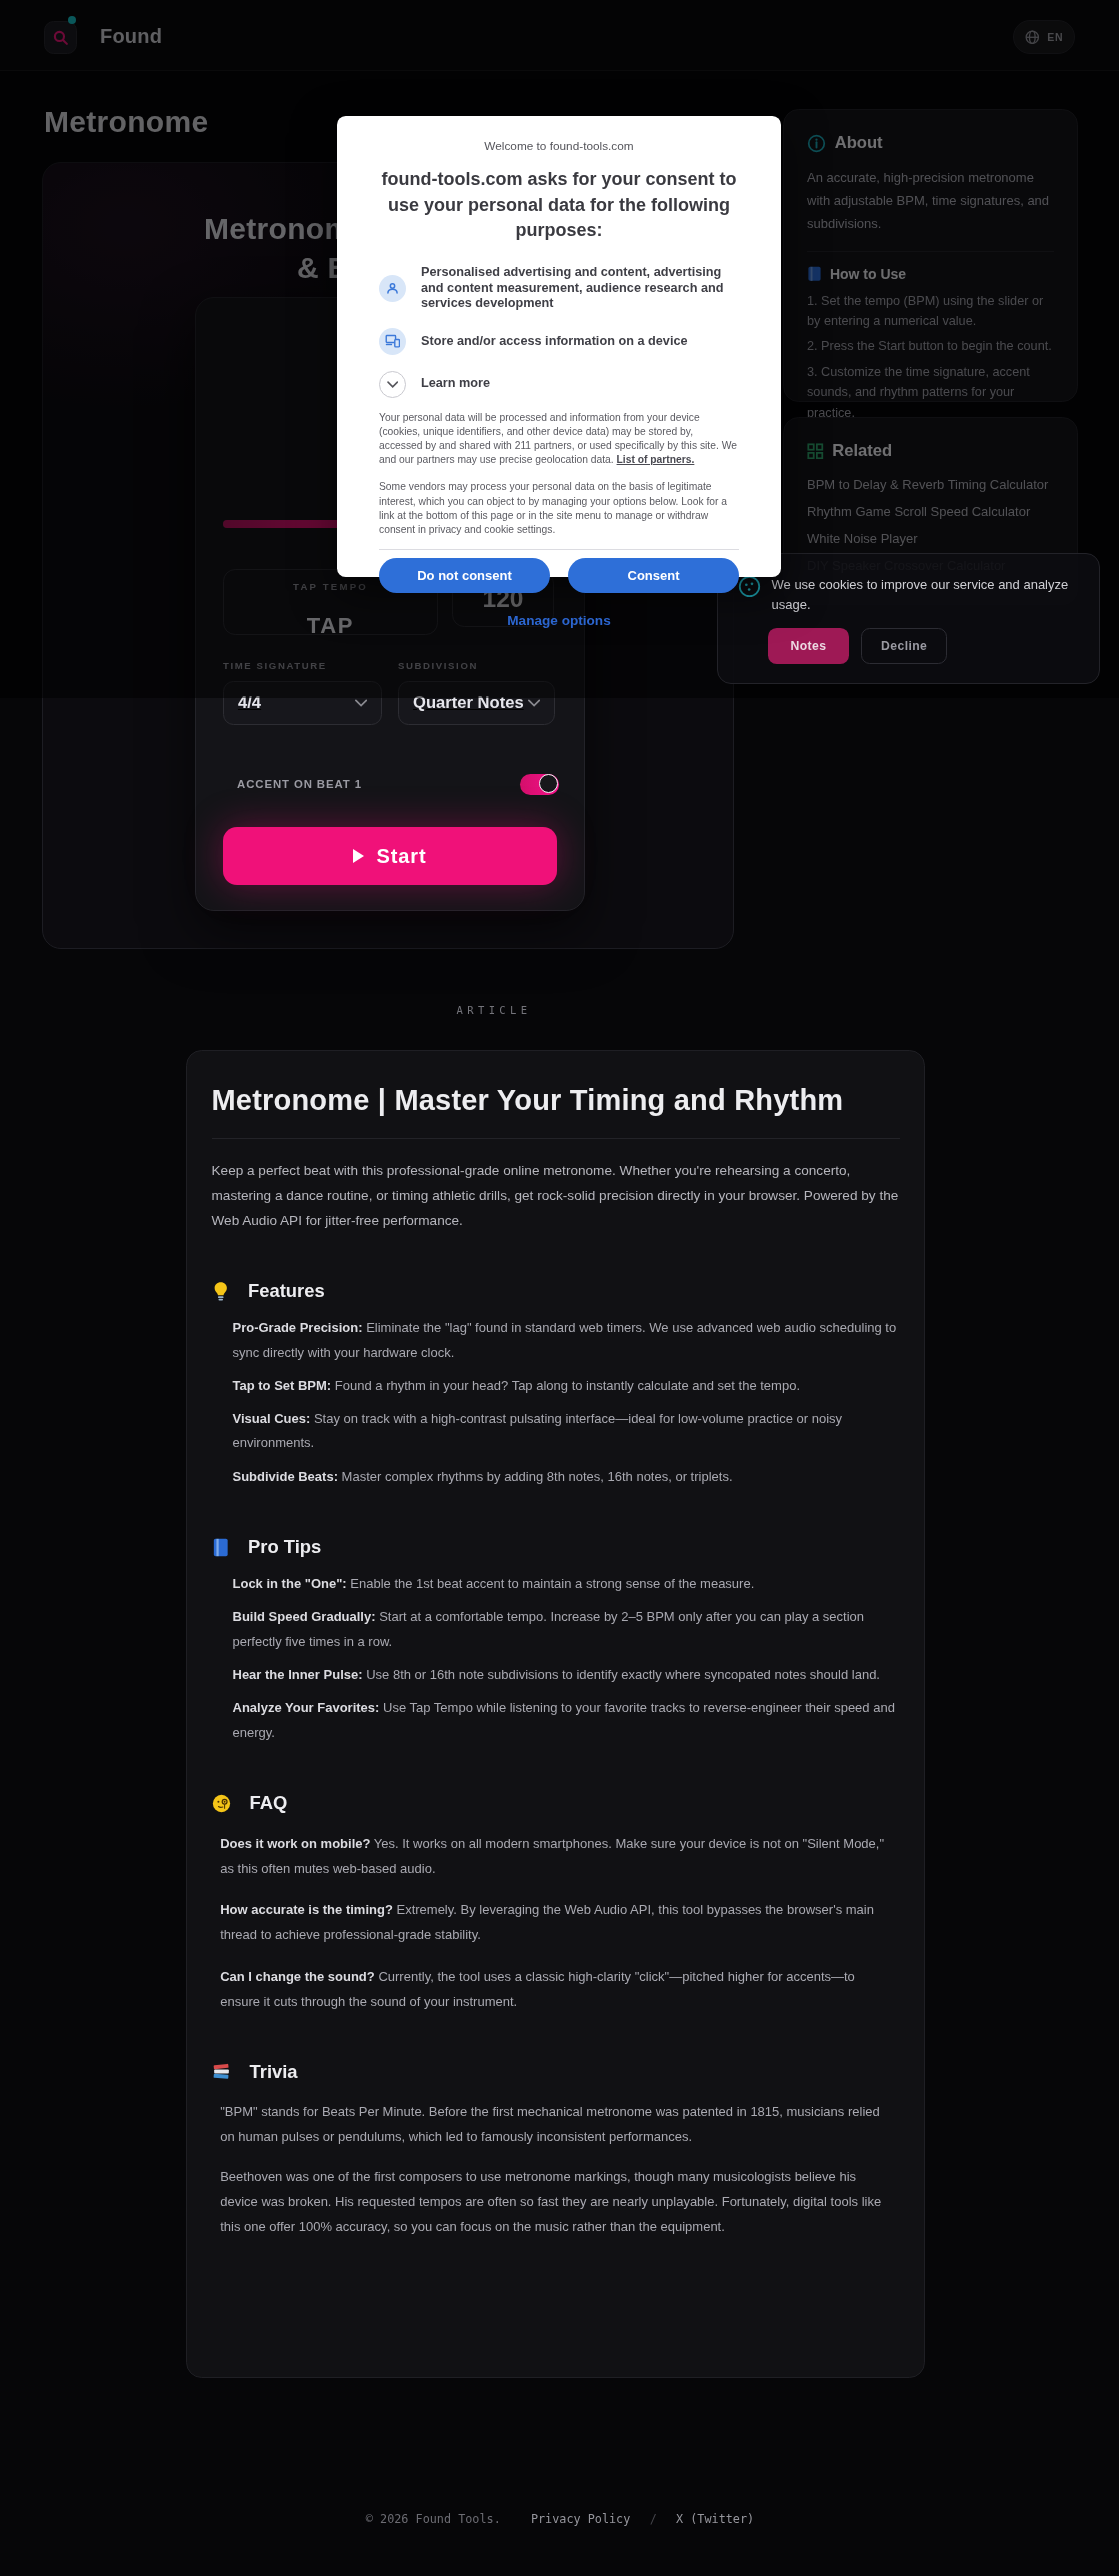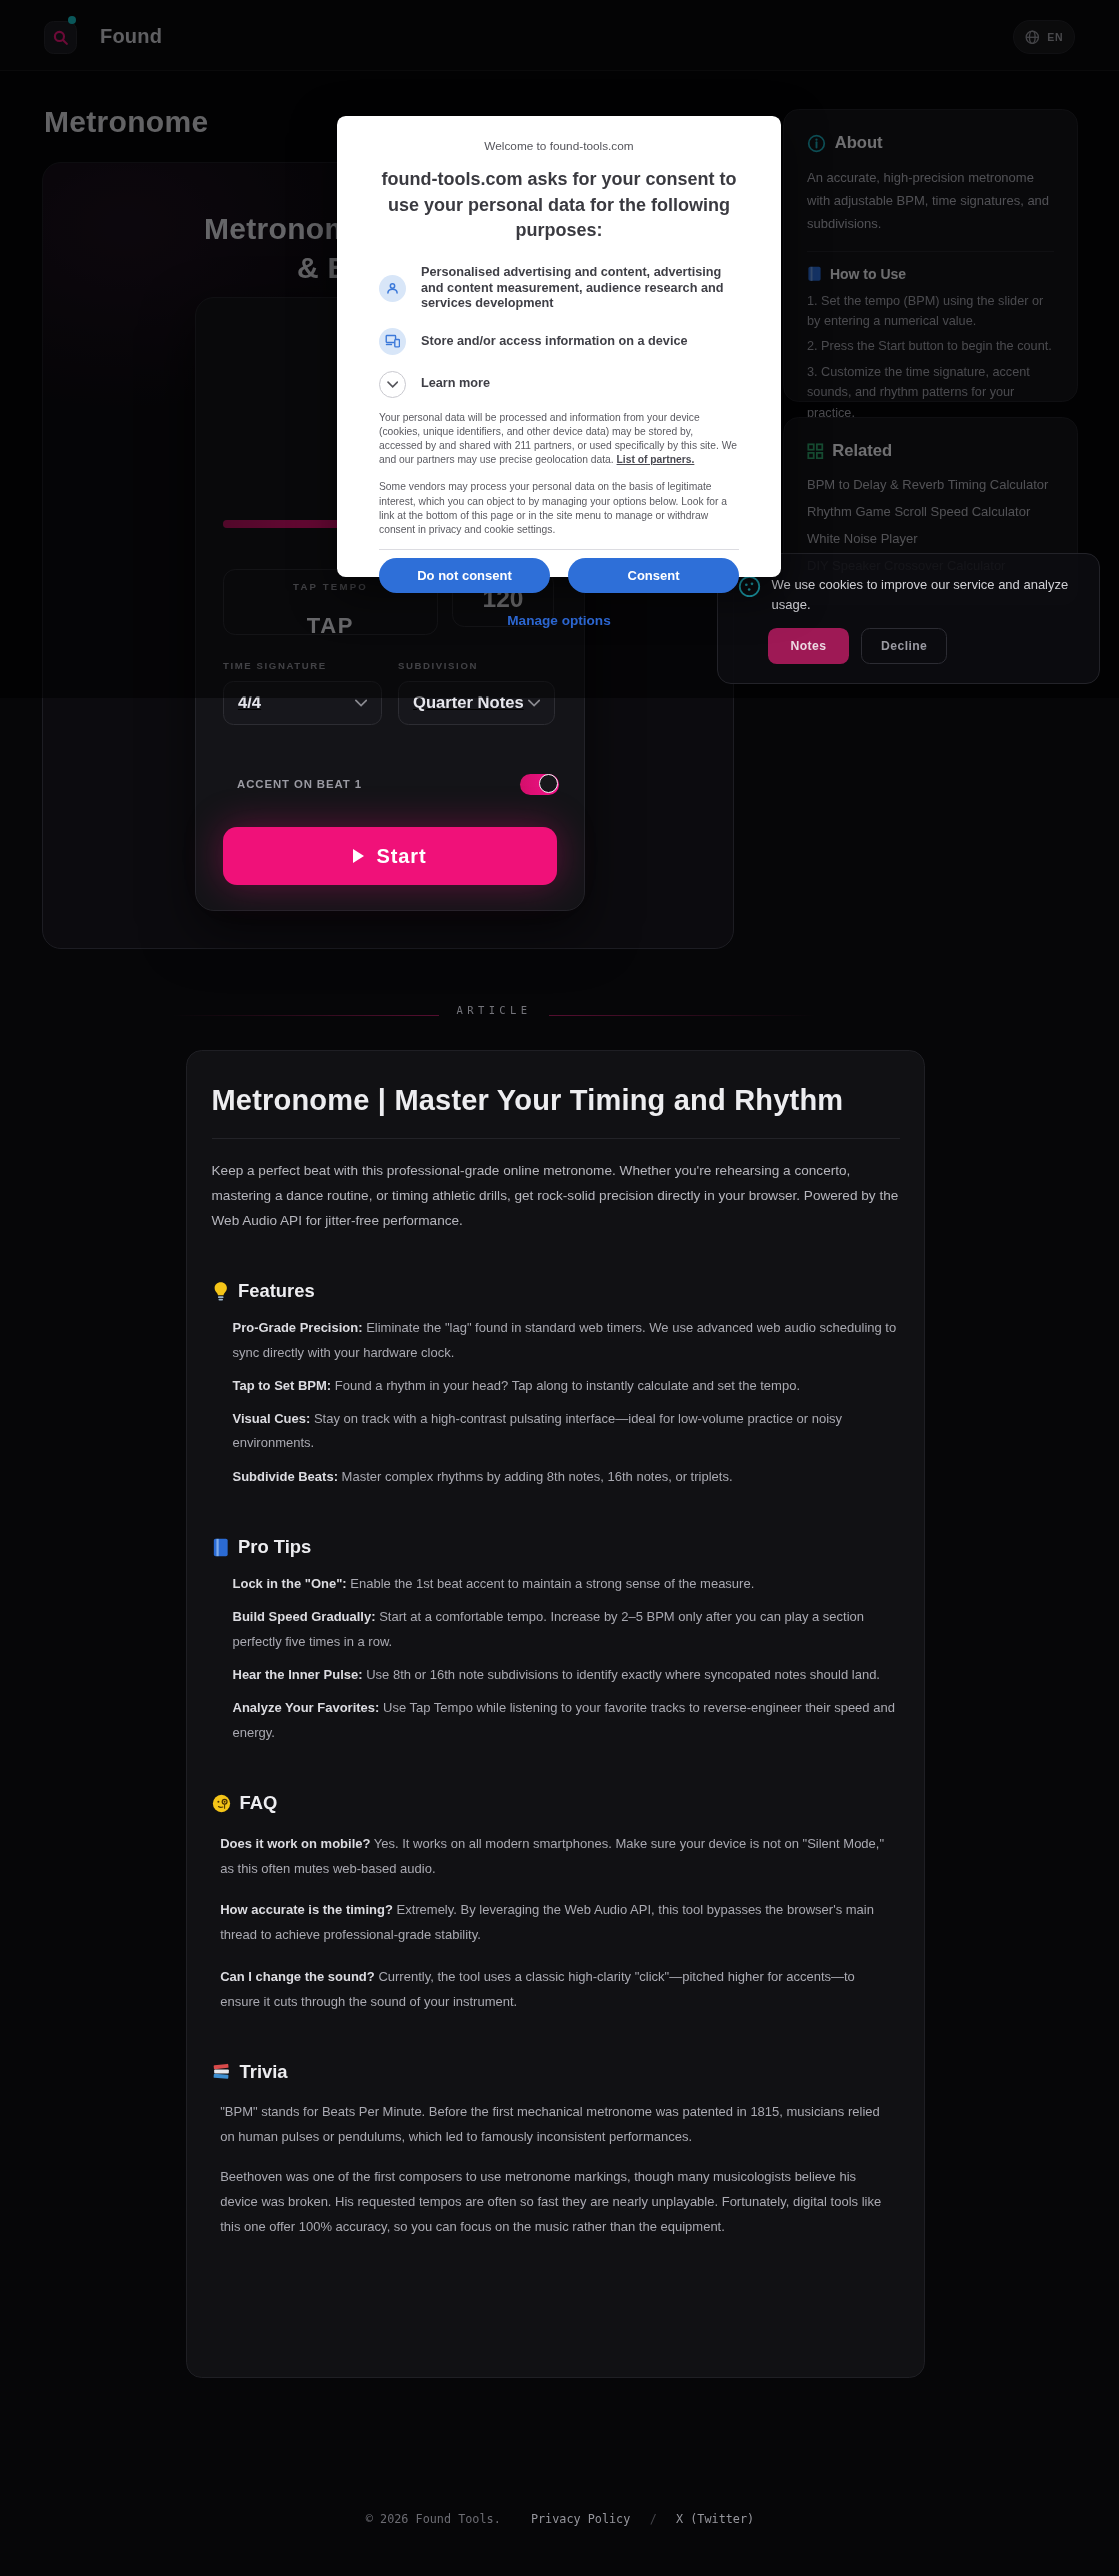--- a/index.html
+++ b/index.html
@@ -83,31 +83,31 @@
   .m-ico.plain { background:#fff; border:0.9px solid #c9c9cf; }
   .m-row-text { font-size:12.7px; font-weight:bold; color:#3f3f46; line-height:1.25; }
   .m-small { margin-top:13px; font-size:10.3px; line-height:1.38; color:#5a5a61; }
   .m-link { color:#4a4a52; font-weight:bold; text-decoration:underline; cursor:pointer; }
   .m-div { margin-top:12.2px; border:none; border-top:0.9px solid #dcdce1; }
   .m-btns { margin-top:7.9px; display:flex; justify-content:space-between; }
   .m-btn { width:171px; height:35px; border:none; border-radius:17.5px; background:#2e6fd8; color:#fff; font-family:inherit; font-size:13px; font-weight:bold; cursor:pointer; }
   .m-manage { margin-top:20px; text-align:center; font-size:13.6px; font-weight:bold; color:#2c66d0; cursor:pointer; }
 
   
-  .article-divider { position:absolute; left:0; top:1004px; width:988px; display:flex; align-items:flex-end; justify-content:center; gap:17px; }
+  .article-divider { position:absolute; left:0; top:1004px; width:988px; display:flex; align-items:center; justify-content:center; gap:17px; }
   .article-divider .line { width:267px; height:0.9px; }
   .article-divider .line.l { background:linear-gradient(90deg, rgba(150,20,80,0), rgba(150,20,80,.55)); }
   .article-divider .line.r { background:linear-gradient(270deg, rgba(150,20,80,0), rgba(150,20,80,.55)); }
   .article-divider .lbl { font-family:"DejaVu Sans Mono","Liberation Mono",monospace; font-size:10.5px; letter-spacing:4.4px; color:#74747b; }
 
   .article-card { position:absolute; left:186px; top:1050px; width:739px; height:1328px; background:#111114; border:0.9px solid #1f1f24; border-radius:15.7px; padding:33px 24.5px; overflow:hidden; }
   .article-card h2 { font-size:29px; font-weight:bold; color:#ededf0; letter-spacing:0.2px; }
   .article-hr { margin-top:21px; border:none; border-top:0.9px solid #232328; }
   .lead { margin-top:19px; font-size:13.6px; line-height:25px; color:#b6b6bd; width:687px; }
-  .sec-head { margin-top:47px; display:flex; align-items:center; gap:9px; font-size:18.4px; font-weight:bold; color:#ededf0; }
+  .sec-head { margin-top:47px; display:flex; align-items:center; gap:19px; font-size:18.4px; font-weight:bold; color:#ededf0; }
   .sec-body { margin-top:14px; }
   .sec-body.indent { padding-left:21px; }
   .sec-body.indent-sm { padding-left:8.7px; }
   .item-p { margin-top:8.7px; font-size:13px; line-height:24.5px; color:#a9a9b1; width:665px; }
   .item-p b { color:#dcdce1; }
   .faq-p { margin-top:16.6px; font-size:13px; line-height:25px; color:#a9a9b1; width:665px; }
   .faq-p b { color:#dcdce1; }
   .trivia-p { margin-top:15.7px; font-size:13px; line-height:25px; color:#a9a9b1; width:674px; }
 
   

